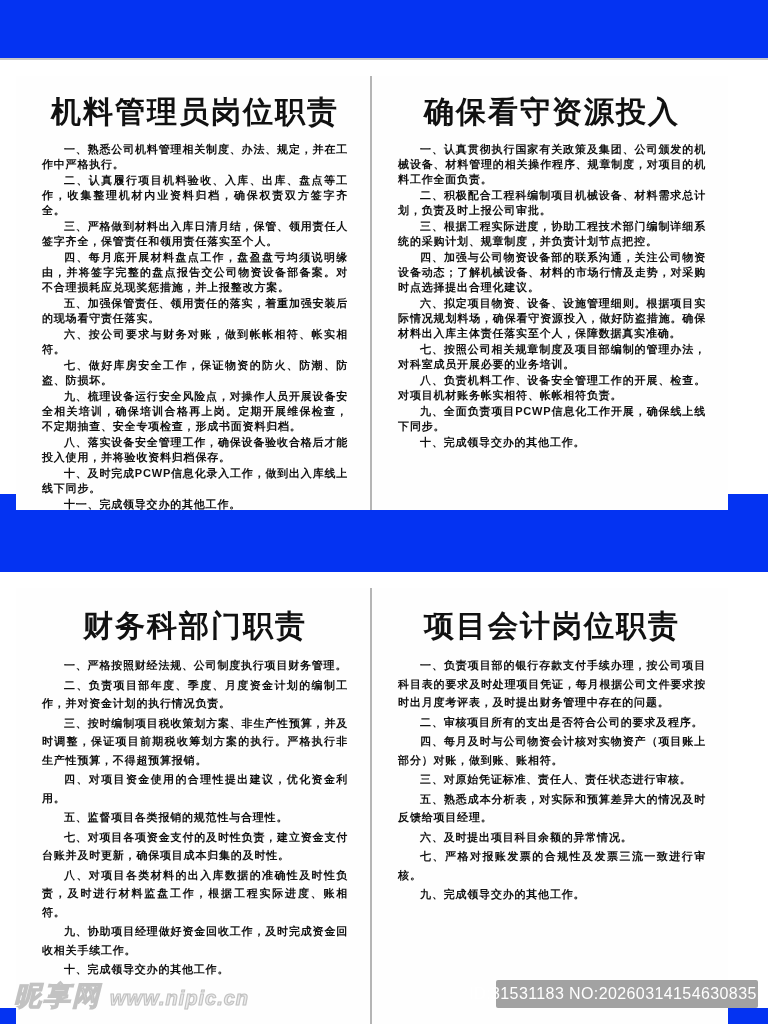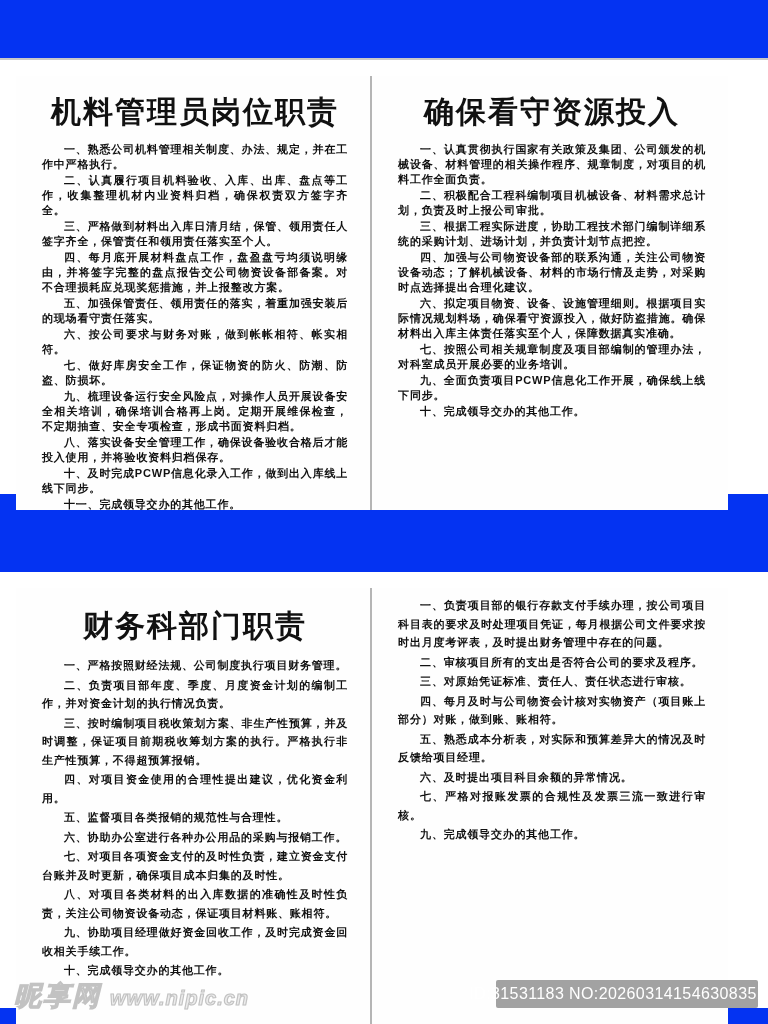--- a/index.html
+++ b/index.html
@@ -102,52 +102,53 @@
         <p class="duty">八、落实设备安全管理工作，确保设备验收合格后才能投入使用，并将验收资料归档保存。</p>
         <p class="duty">十、及时完成PCWP信息化录入工作，做到出入库线上线下同步。</p>
         <p class="duty">十一、完成领导交办的其他工作。</p>
       </div>
   </div>
   <div class="panel">
     <div class="panel-title">确保看守资源投入</div>
     <div class="duties">
         <p class="duty">一、认真贯彻执行国家有关政策及集团、公司颁发的机械设备、材料管理的相关操作程序、规章制度，对项目的机料工作全面负责。</p>
         <p class="duty">二、积极配合工程科编制项目机械设备、材料需求总计划，负责及时上报公司审批。</p>
-        <p class="duty">三、根据工程实际进度，协助工程技术部门编制详细系统的采购计划、进场计划，并负责计划节点把控。</p>
+        <p class="duty">三、根据工程实际进度，协助工程技术部门编制详细系统的采购计划、规章制度，并负责计划节点把控。</p>
         <p class="duty">四、加强与公司物资设备部的联系沟通，关注公司物资设备动态；了解机械设备、材料的市场行情及走势，对采购时点选择提出合理化建议。</p>
         <p class="duty">六、拟定项目物资、设备、设施管理细则。根据项目实际情况规划料场，确保看守资源投入，做好防盗措施。确保材料出入库主体责任落实至个人，保障数据真实准确。</p>
         <p class="duty">七、按照公司相关规章制度及项目部编制的管理办法，对科室成员开展必要的业务培训。</p>
+        <p class="duty">八、负责机料工作、设备安全管理工作的开展、检查。对项目机材账务帐实相符、帐帐相符负责。</p>
         <p class="duty">九、全面负责项目PCWP信息化工作开展，确保线上线下同步。</p>
         <p class="duty">十、完成领导交办的其他工作。</p>
       </div>
   </div>
 </div>
 
 <div class="row r2">
   <div class="panel left">
     <div class="panel-title">财务科部门职责</div>
     <div class="duties">
         <p class="duty">一、严格按照财经法规、公司制度执行项目财务管理。</p>
         <p class="duty">二、负责项目部年度、季度、月度资金计划的编制工作，并对资金计划的执行情况负责。</p>
         <p class="duty">三、按时编制项目税收策划方案、非生产性预算，并及时调整，保证项目前期税收筹划方案的执行。严格执行非生产性预算，不得超预算报销。</p>
         <p class="duty">四、对项目资金使用的合理性提出建议，优化资金利用。</p>
         <p class="duty">五、监督项目各类报销的规范性与合理性。</p>
-        <p class="duty">六、协助办公室进行各种办公用品的采购与报销工作。</p>
         <p class="duty">七、对项目各项资金支付的及时性负责，建立资金支付台账并及时更新，确保项目成本归集的及时性。</p>
-        <p class="duty">八、对项目各类材料的出入库数据的准确性及时性负责，关注公司物资设备动态，保证项目材料账、账相符。</p>
+        <p class="duty">八、对项目各类材料的出入库数据的准确性及时性负责，及时进行材料监盘工作，根据工程实际进度、账相符。</p>
         <p class="duty">九、协助项目经理做好资金回收工作，及时完成资金回收相关手续工作。</p>
         <p class="duty">十、完成领导交办的其他工作。</p>
       </div>
   </div>
   <div class="panel">
+    <div class="panel-title">项目会计岗位职责</div>
     <div class="duties">
         <p class="duty">一、负责项目部的银行存款支付手续办理，按公司项目科目表的要求及时处理项目凭证，每月根据公司文件要求按时出月度考评表，及时提出财务管理中存在的问题。</p>
         <p class="duty">二、审核项目所有的支出是否符合公司的要求及程序。</p>
+        <p class="duty">四、每月及时与公司物资会计核对实物资产（项目账上部分）对账，做到账、账相符。</p>
         <p class="duty">三、对原始凭证标准、责任人、责任状态进行审核。</p>
-        <p class="duty">四、每月及时与公司物资会计核对实物资产（项目账上部分）对账，做到账、账相符。</p>
         <p class="duty">五、熟悉成本分析表，对实际和预算差异大的情况及时反馈给项目经理。</p>
         <p class="duty">六、及时提出项目科目余额的异常情况。</p>
         <p class="duty">七、严格对报账发票的合规性及发票三流一致进行审核。</p>
         <p class="duty">九、完成领导交办的其他工作。</p>
       </div>
   </div>
 </div>
 
 <div class="watermark">
   <span class="wm-name">昵享网</span>

